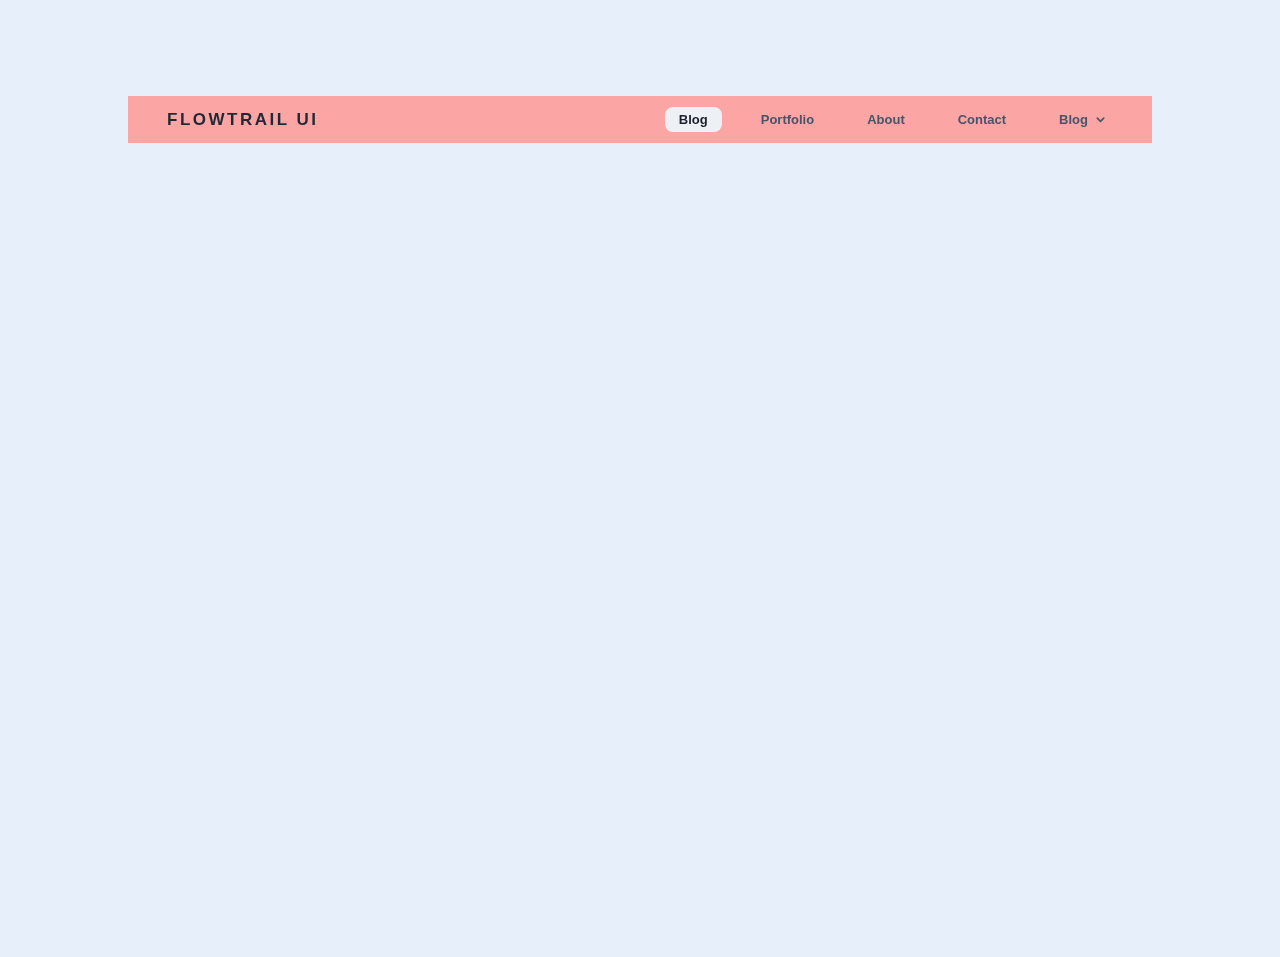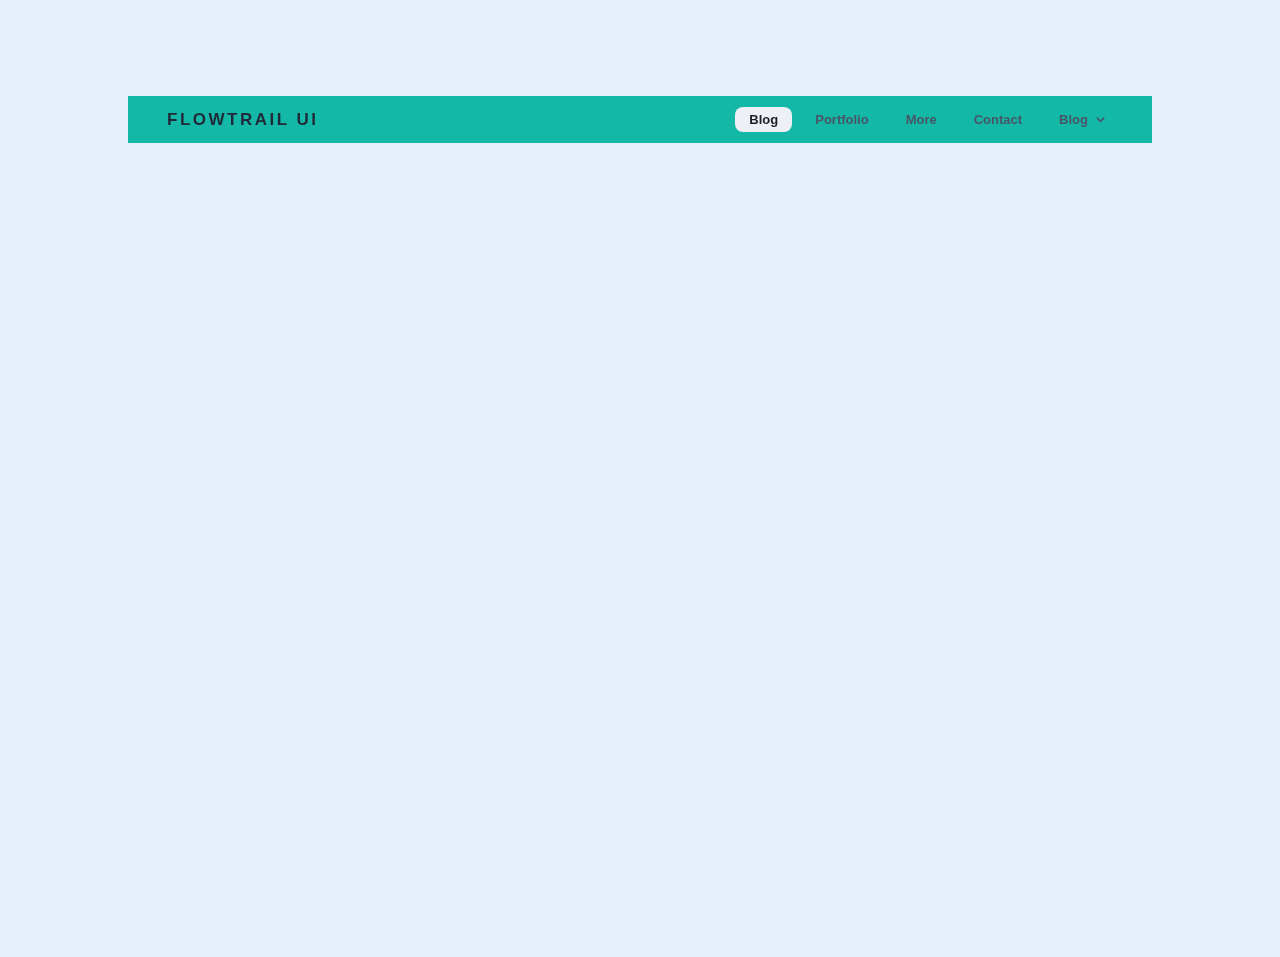--- a/index.html
+++ b/index.html
@@ -10,21 +10,21 @@
     width: 1280px;
     height: 957px;
     background: #e7f0fa;
     font-family: "Liberation Sans", sans-serif;
     overflow: hidden;
   }
   .navbar {
     width: 1024px;
     height: 47px;
     margin: 96px auto 0;
-    background: #14b8a6;
+    background: #fca5a5;
     display: flex;
     align-items: center;
     justify-content: space-between;
     padding: 0 32px 0 39px;
     box-sizing: border-box;
   }
   .logo {
     font-size: 17px;
     font-weight: 800;
     letter-spacing: 2.5px;
@@ -45,20 +45,21 @@
     border-radius: 8px;
     line-height: 1;
     display: flex;
     align-items: center;
     gap: 7px;
     cursor: pointer;
     white-space: nowrap;
     background: transparent;
     border: none;
     font-family: inherit;
+    margin-left: 16px;
   }
   .nav-item.active {
     background: #edf0f5;
     color: #1b212c;
   }
   .chevron {
     display: inline-flex;
     align-items: center;
     justify-content: center;
     width: 11px;
@@ -70,21 +71,21 @@
 </style>
 </head>
 <body>
 
 <header class="navbar">
   <div class="logo">FLOWTRAIL UI</div>
 
   <nav class="nav-menu">
     <button class="nav-item active">Blog</button>
     <button class="nav-item">Portfolio</button>
-    <button class="nav-item">More</button>
+    <button class="nav-item">About</button>
     <button class="nav-item">Contact</button>
     <button class="nav-item">
       <span>Blog</span>
       <span class="chevron">
         <svg width="11" height="11" viewBox="0 0 12 12" fill="none">
           <path d="M2.5 4.5 L6 8 L9.5 4.5" stroke="#475569" stroke-width="1.8" stroke-linecap="round" stroke-linejoin="round"></path>
         </svg>
       </span>
     </button>
   </nav>

